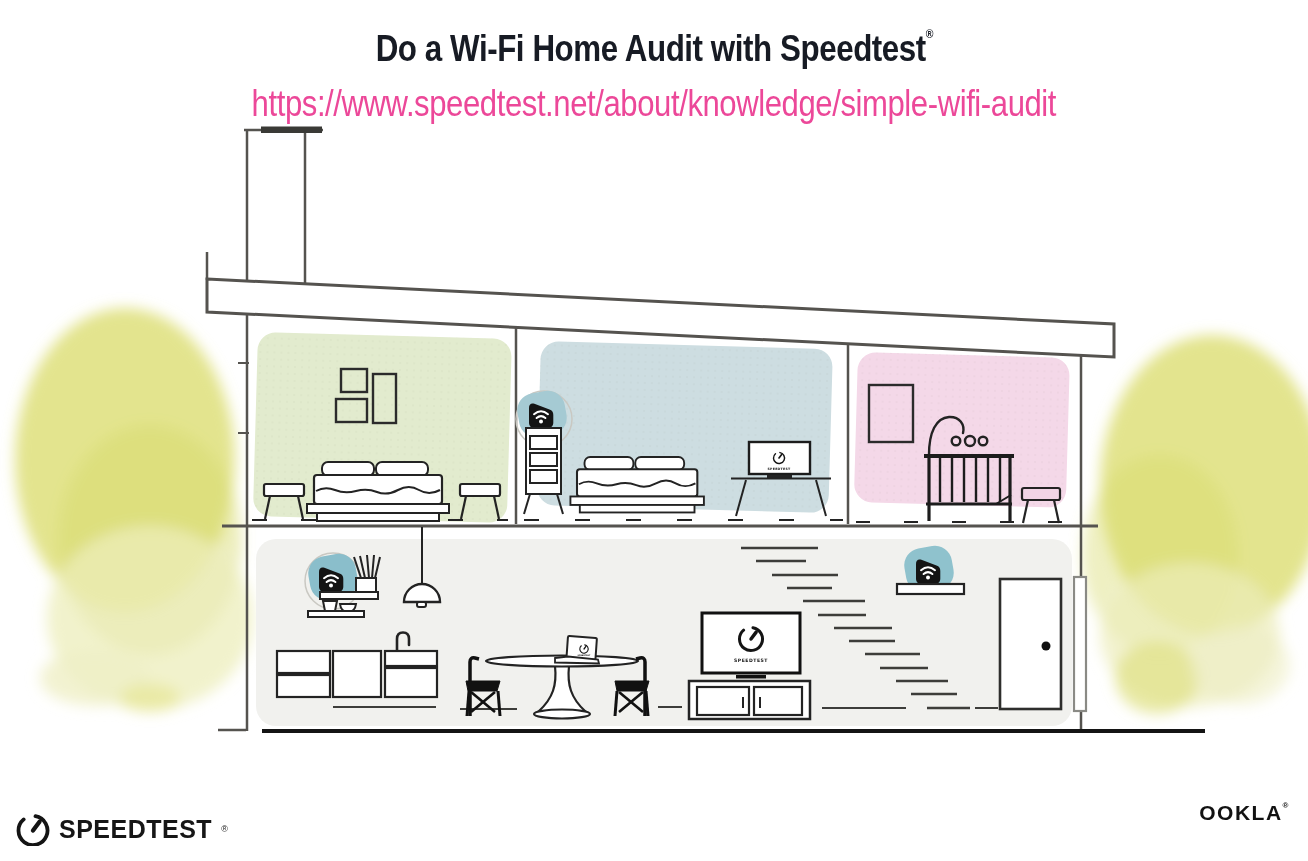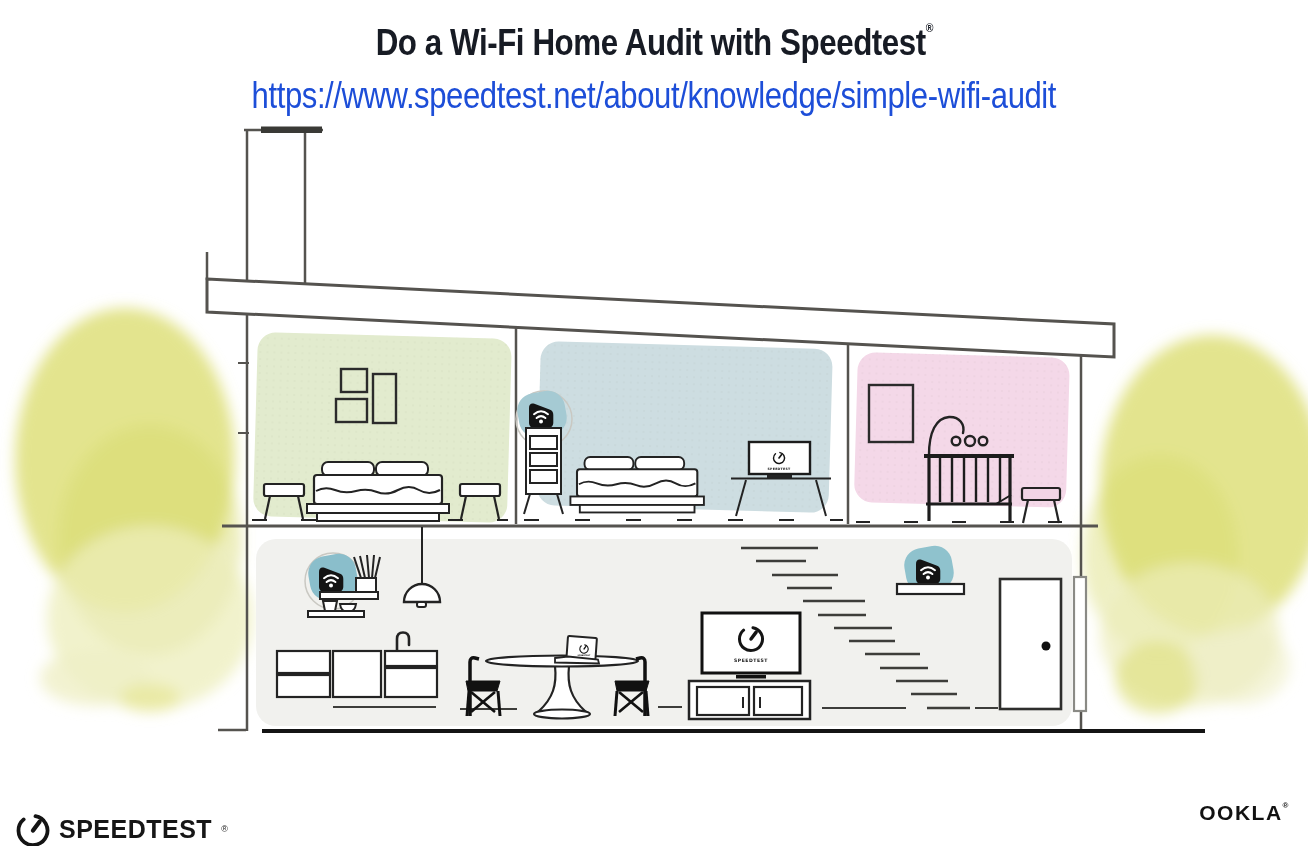--- a/index.html
+++ b/index.html
@@ -1,22 +1,22 @@
 <!DOCTYPE html>
 <html><head>
 <meta charset="utf-8">
 <style>
   html,body{margin:0;padding:0;background:#fff;}
   body{width:1308px;height:861px;overflow:hidden;font-family:"Liberation Sans",sans-serif;}
   .page{position:relative;width:1308px;height:861px;background:#fff;}
   .illus{position:absolute;left:0;top:0;}
   .hdr{position:absolute;top:14px;left:0;width:100%;text-align:center;color:#171b24;z-index:3;}
-  .hdr h1{margin:8px;font-size:36px;font-weight:700;letter-spacing:-.5px;line-height:1.15;}
+  .hdr h1{margin:14px;font-size:36px;font-weight:700;letter-spacing:-.5px;line-height:1.15;}
   .squeeze{display:inline-block;transform:scaleX(.87);transform-origin:center;}
-  .url{margin-top:12px;font-size:37px;font-weight:400;color:#1d4ed8;letter-spacing:-.5px;}
+  .url{margin-top:12px;font-size:37px;font-weight:400;color:#ec4899;letter-spacing:-.5px;}
   .url .squeeze{transform:scaleX(.84);}
   sup.reg{font-size:12px;vertical-align:top;line-height:1;font-weight:700;}
   .f-left{position:absolute;left:16px;bottom:15px;display:flex;align-items:center;gap:9px;color:#161616;z-index:3;}
   .f-st{font-size:25px;font-weight:700;letter-spacing:.5px;}
   .f-left sup{font-size:9px;vertical-align:top;}
   .f-right{position:absolute;right:18px;bottom:36px;font-size:21px;font-weight:600;letter-spacing:1.5px;color:#121212;z-index:3;}
   .f-right sup{font-size:8px;vertical-align:top;}
 </style>
 </head>
 <body>

